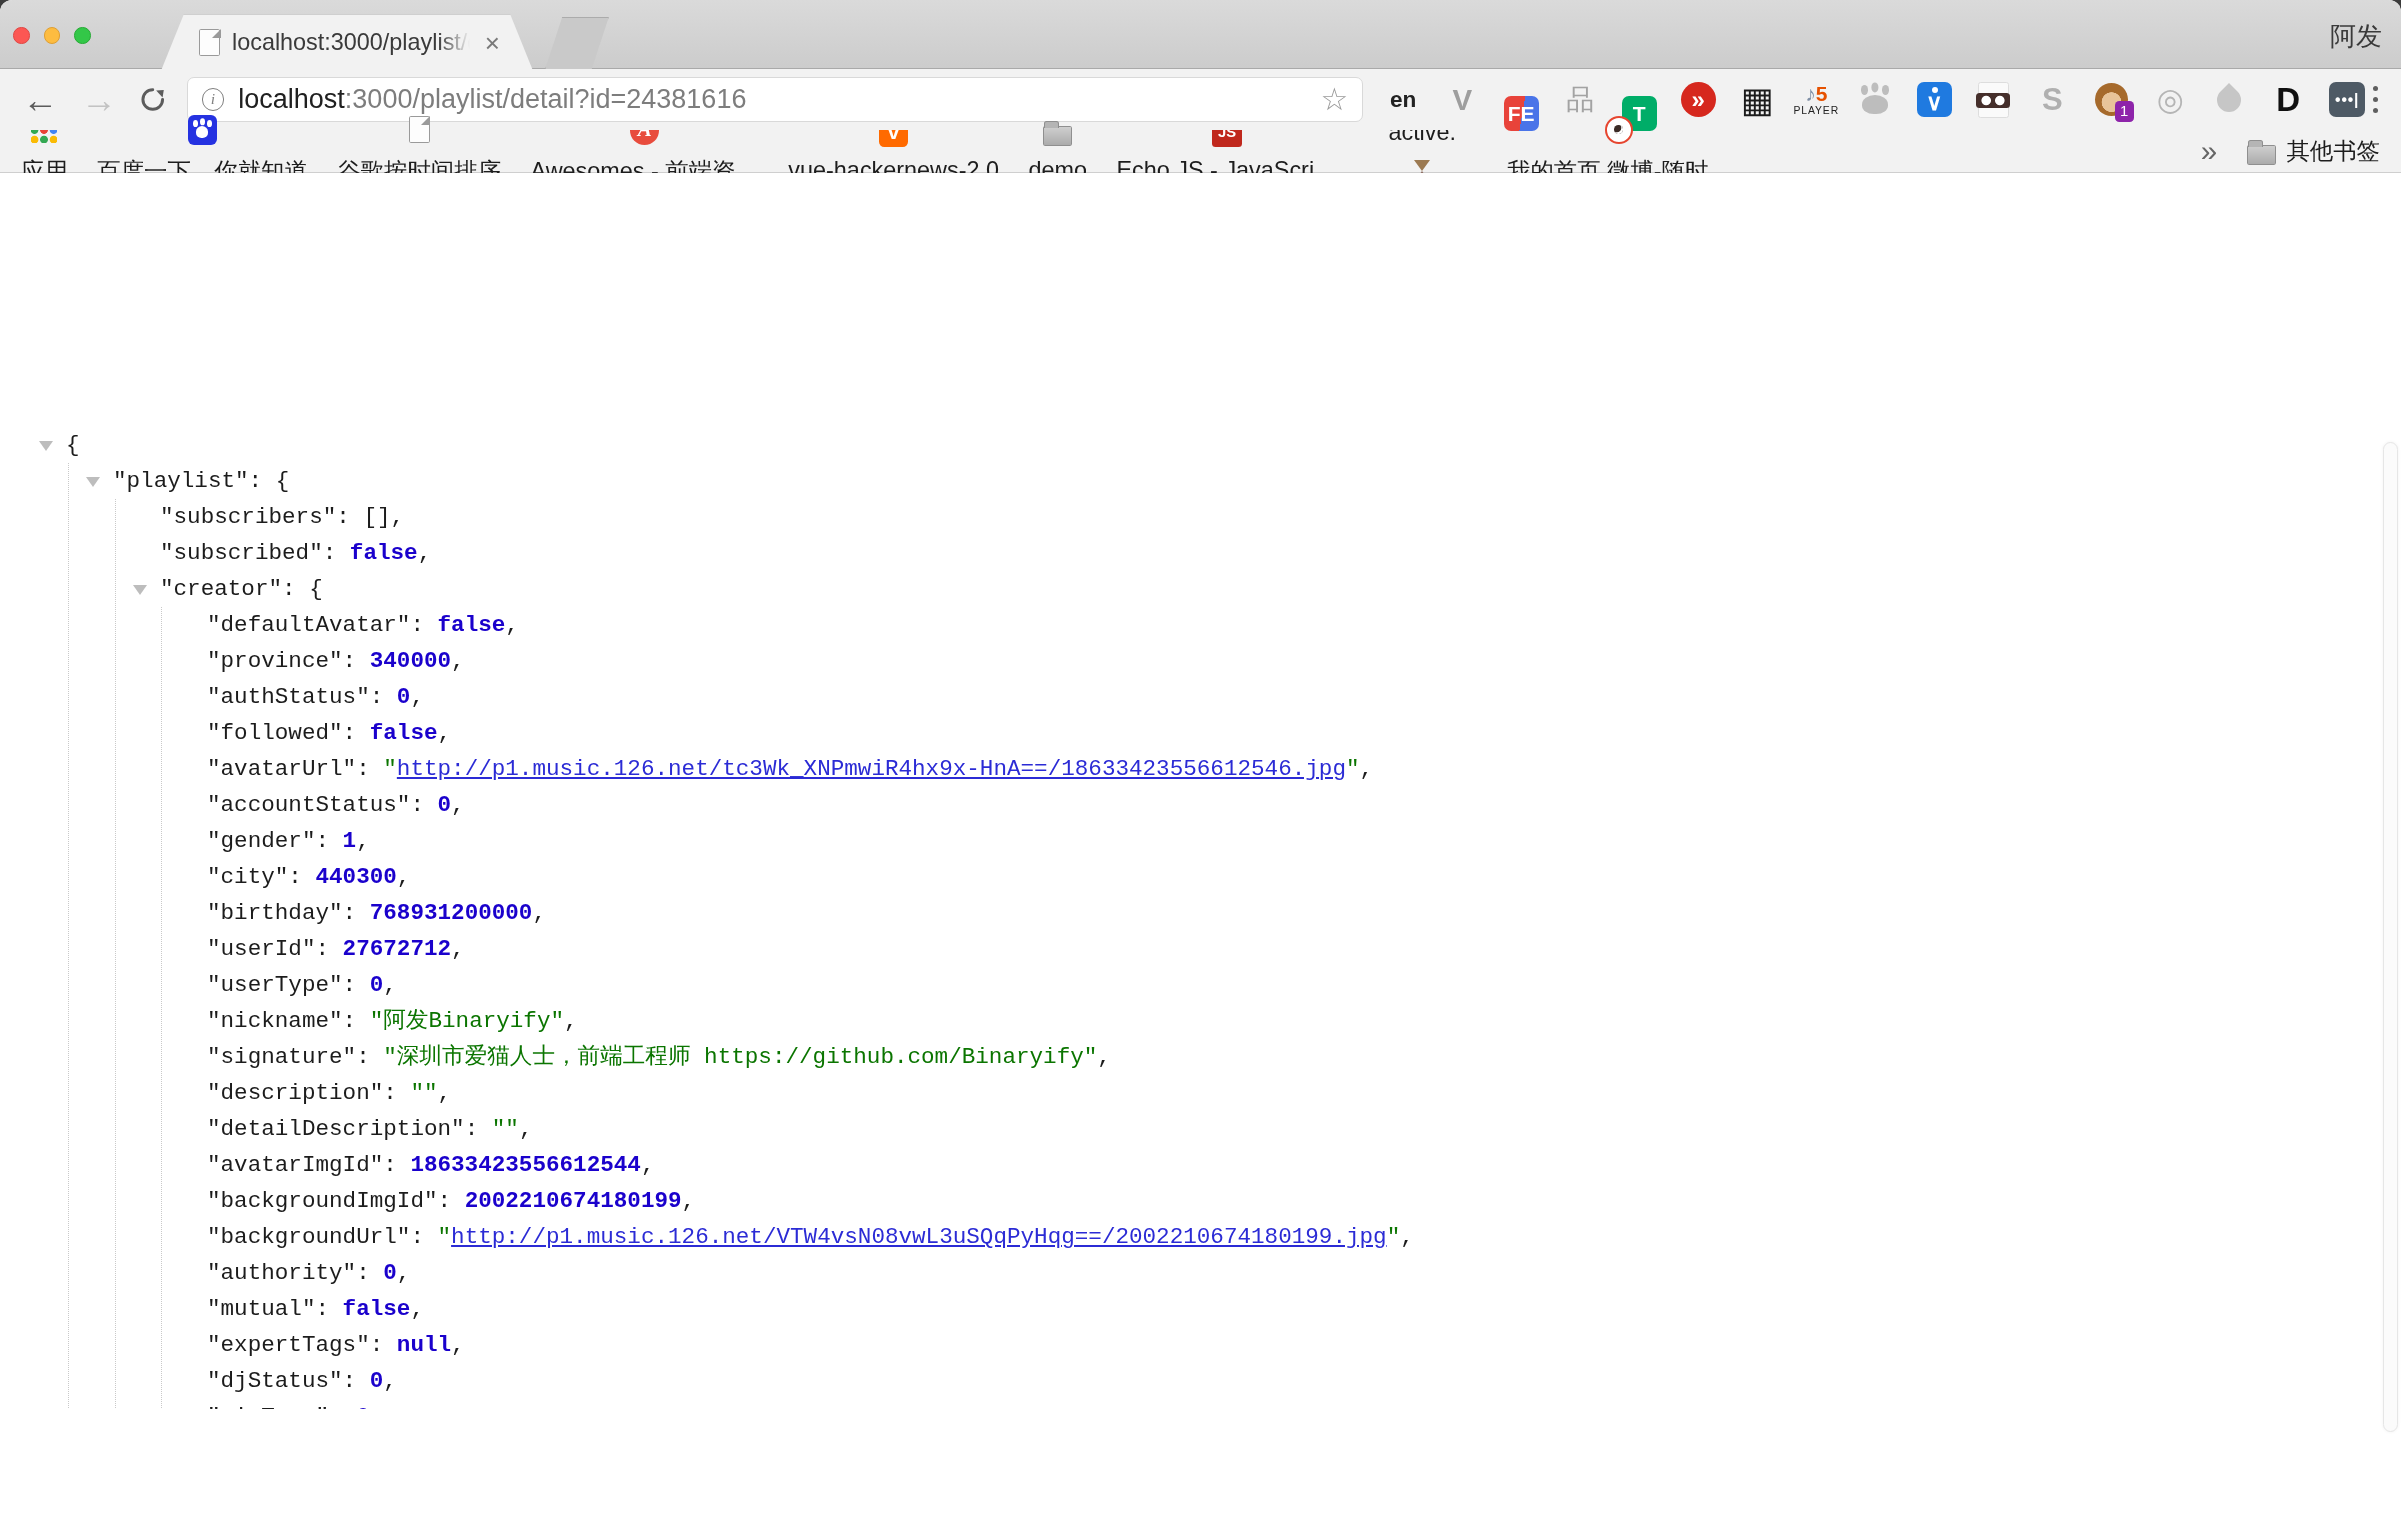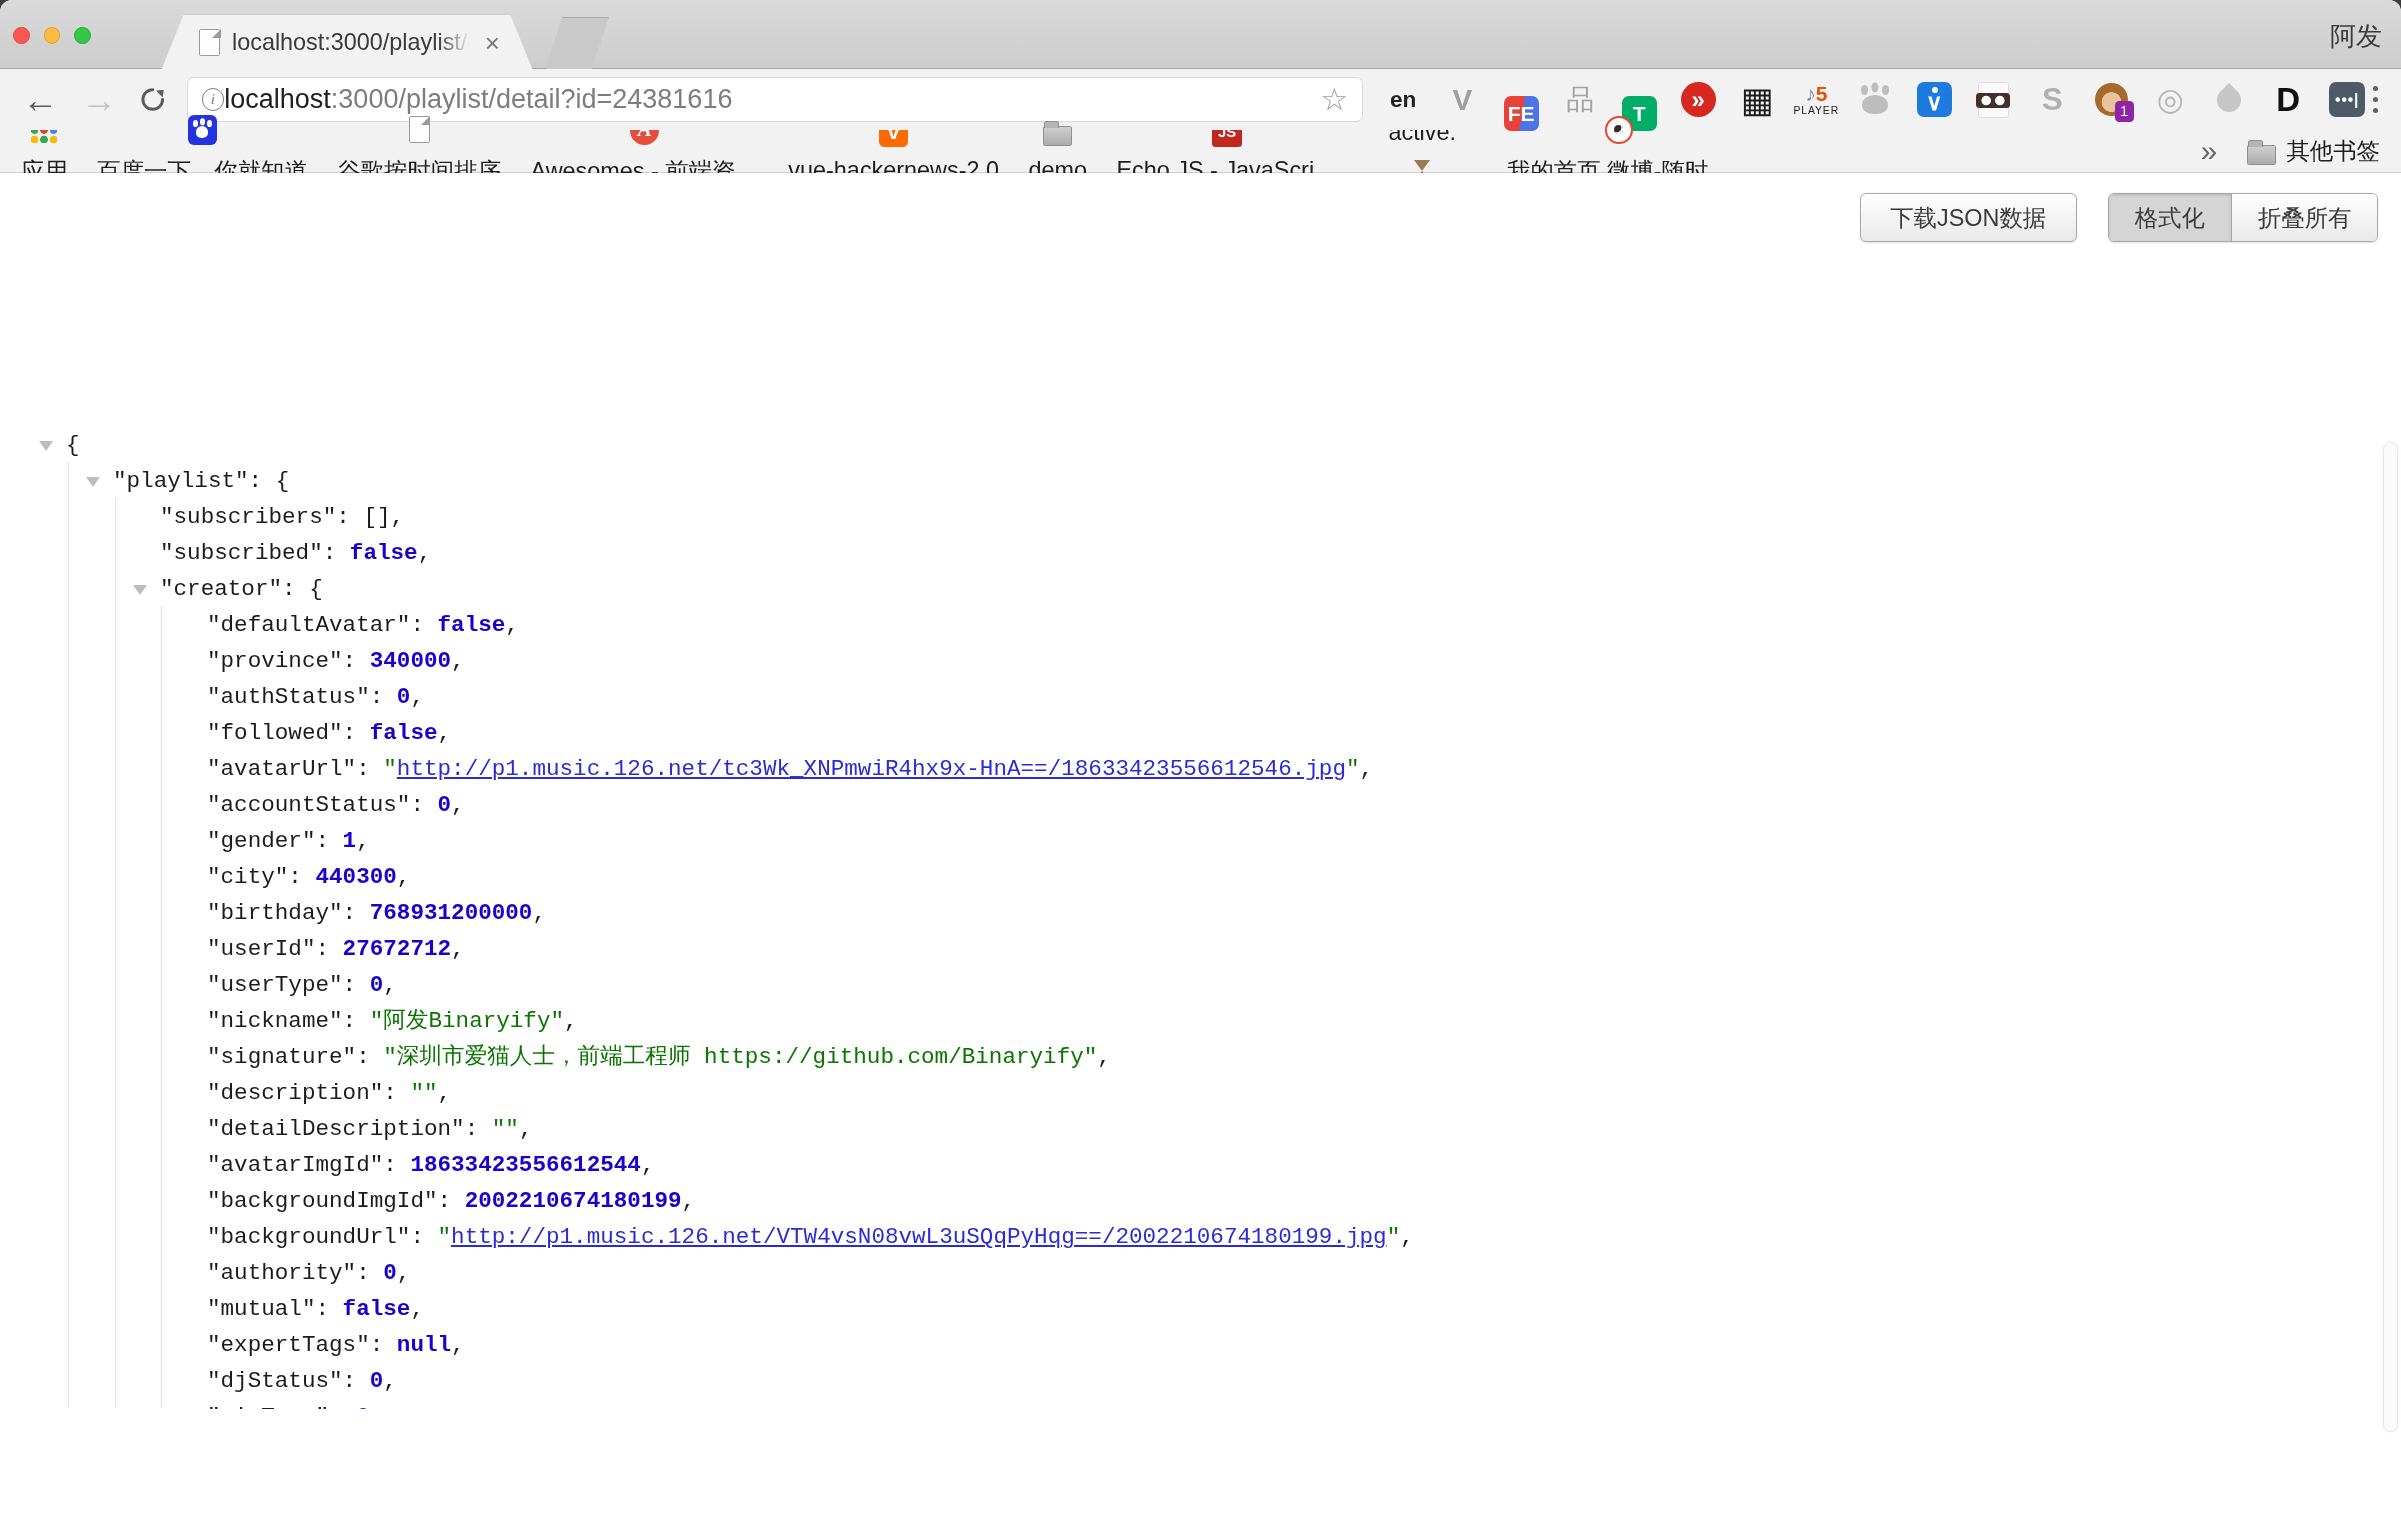--- a/index.html
+++ b/index.html
@@ -45,21 +45,21 @@
     display:flex; align-items:center; }
   .nav-btn { font-size:36px; line-height:1; margin-left:22.6px; color:#5c5c5c; }
   .nav-btn.disabled { color:#c3c3c3; }
   .reload-svg { margin-left:21px; width:33px; height:33px; }
   .urlfield { position:relative; margin-left:19px; width:1313px; height:45px;
     background:#fff; border:1.7px solid #d9d9d9; border-radius:7px;
     display:flex; align-items:center; padding:0 14px; }
   .info-ico { width:22.6px; height:22.6px; border:1.7px solid #808080; border-radius:50%;
     color:#808080; font-size:15.6px; line-height:20px; text-align:center;
     font-family:"Liberation Serif", serif; font-style:italic; flex:0 0 auto; }
-  .url-text { font-size:27px; white-space:nowrap; overflow:hidden; }
+  .url-text { margin-left:14px; font-size:27px; white-space:nowrap; overflow:hidden; }
   .url-host { color:#202020; }
   .url-rest { color:#7d7d7d; }
   .star { margin-left:auto; font-size:31px; color:#9a9a9a; }
 
   .ext-row { display:flex; align-items:center; gap:21px; margin-left:21px; }
   .ext { width:38px; height:38px; display:flex; align-items:center; justify-content:center;
          position:relative; flex:0 0 auto; }
   .ext .glyph { font-weight:bold; }
   .ext .sq { width:35px; height:35px; border-radius:7px; display:flex; align-items:center;
     justify-content:center; color:#fff; font-weight:bold; font-size:21px;margin-top:28px; }
@@ -341,27 +341,20 @@
       <span class="bm-chevron">»</span>
     <span class="other-bm">
       <span class="bm-ico">
           <span class="folder-ico"></span>
         </span>
       <span>其他书签</span>
     </span>
   </div>
 
   <div class="content">
-    <div class="top-buttons">
-      <div class="btn">下载JSON数据</div>
-      <div class="segmented">
-        <div class="seg active">格式化</div>
-        <div class="seg normal">折叠所有</div>
-      </div>
-    </div>
     <div class="json">
         <div class="guide" style="left: 68px; top: 36px; height: 1225px;"></div>
         <div class="guide" style="left: 115px; top: 72px; height: 1153px;"></div>
         <div class="guide" style="left: 161px; top: 180px; height: 973px;"></div>
         <div class="jline"><span class="tri" style="left: 39px;"></span><span style="padding-left: 66px; display: inline-block;"><span class="jp">{</span></span></div>
         <div class="jline"><span class="tri" style="left: 86px;"></span><span style="padding-left: 113px; display: inline-block;"><span class="jk">"playlist"</span><span class="jp">: </span><span class="jp">{</span></span></div>
         <div class="jline"><span style="padding-left: 160px; display: inline-block;"><span class="jk">"subscribers"</span><span class="jp">: </span><span class="jp">[],</span></span></div>
         <div class="jline"><span style="padding-left: 160px; display: inline-block;"><span class="jk">"subscribed"</span><span class="jp">: </span><span class="jn">false</span><span class="jp">,</span></span></div>
         <div class="jline"><span class="tri" style="left: 133px;"></span><span style="padding-left: 160px; display: inline-block;"><span class="jk">"creator"</span><span class="jp">: </span><span class="jp">{</span></span></div>
         <div class="jline"><span style="padding-left: 207px; display: inline-block;"><span class="jk">"defaultAvatar"</span><span class="jp">: </span><span class="jn">false</span><span class="jp">,</span></span></div>

